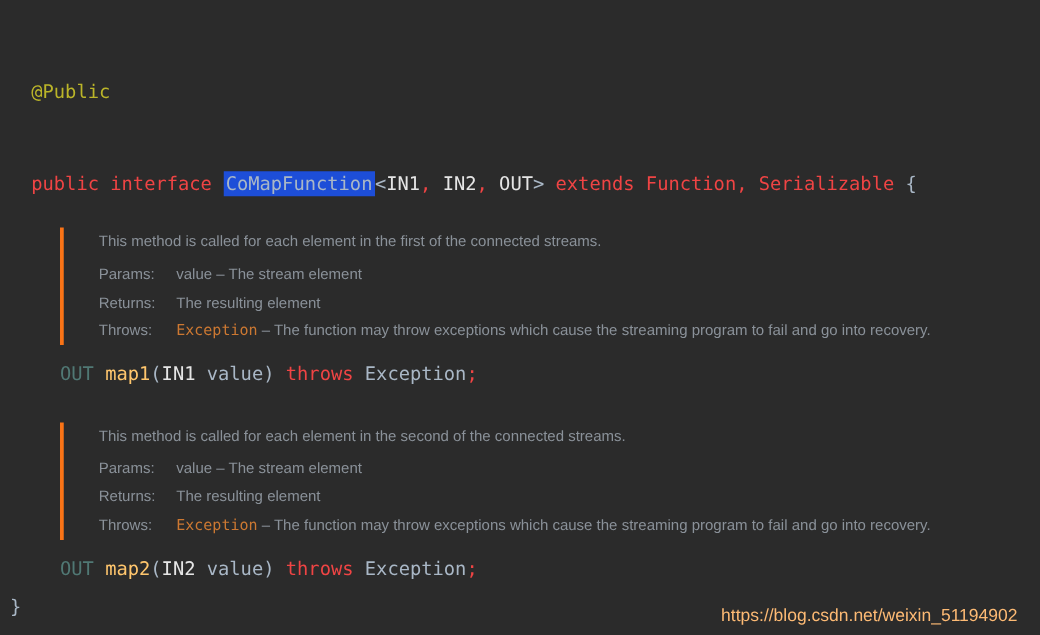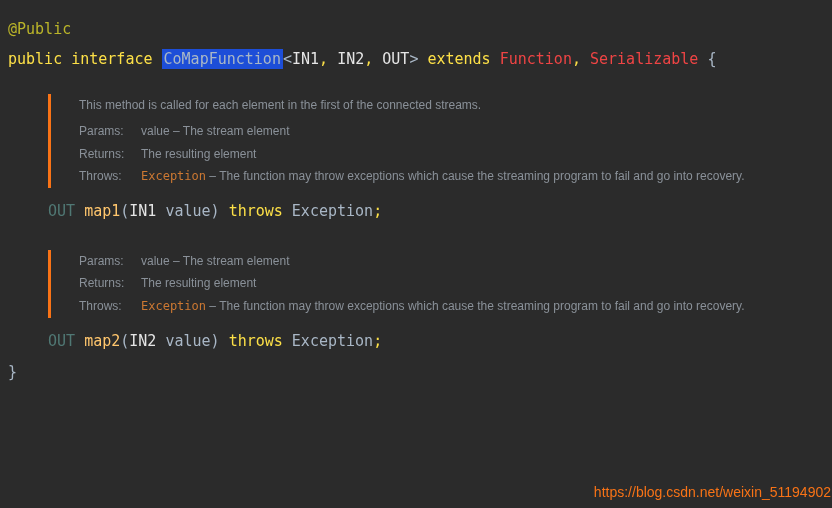--- a/index.html
+++ b/index.html
@@ -8,26 +8,27 @@
       font-family: 'Consolas', 'Monaco', monospace;
       font-size: 15px;
       color: #a9b7c6;
       width: 832px;
       height: 508px;
       overflow: hidden;
       position: relative;
       padding-top: 14px;
     }
     .code-line {
-      padding: 3px 8px;
+      padding: 3px 25px;
       line-height: 1.6;
       white-space: pre;
+      margin-top: 44px;
     }
     .annotation { color: #bbb529; }
-    .keyword { color: #fde047; }
+    .keyword { color: #ef4444; }
     .type-param { color: #e5e5e5; }
     .type-name { color: #ef4444; }
     .highlighted {
       background: #1d4ed8;
       padding: 1px 2px;
     }
     .punct { color: #a9b7c6; }
     .method-name { color: #ffc66d; }
     
     .doc-block {
@@ -53,22 +54,22 @@
     }
     .method-sig {
       padding: 5px 8px 5px 48px;
       line-height: 1.7;
       white-space: pre;
     }
     .return-type { color: #507874; }
     .watermark {
       position: absolute;
       bottom: 8px;
-      right: 1px;
-      color: #f97316;
+      right: 18px;
+      color: #fdba74;
       font-family: -apple-system, 'Segoe UI', sans-serif;
       font-size: 14px;
     }
     .close-brace {
       padding: 3px 8px;
     }
   </style>
 </head>
 <body>
 
@@ -88,20 +89,21 @@
   </div>
   <div class="doc-row">
     <div class="doc-label">Throws:</div>
     <div class="doc-value"><span class="doc-code">Exception</span><span> – The function may throw exceptions which cause the streaming program to fail and go into recovery.</span></div>
   </div>
 </div>
 
 <div class="method-sig"><span class="return-type">OUT</span> <span class="method-name">map1</span><span>(</span><span class="type-param">IN1</span><span> value</span><span>) </span><span class="keyword">throws</span><span> Exception</span><span class="keyword">;</span></div>
 
 <div class="doc-block">
+  <div class="doc-desc">This method is called for each element in the second of the connected streams.</div>
   <div class="doc-row">
     <div class="doc-label">Params:</div>
     <div class="doc-value">value – The stream element</div>
   </div>
   <div class="doc-row">
     <div class="doc-label">Returns:</div>
     <div class="doc-value">The resulting element</div>
   </div>
   <div class="doc-row">
     <div class="doc-label">Throws:</div>

